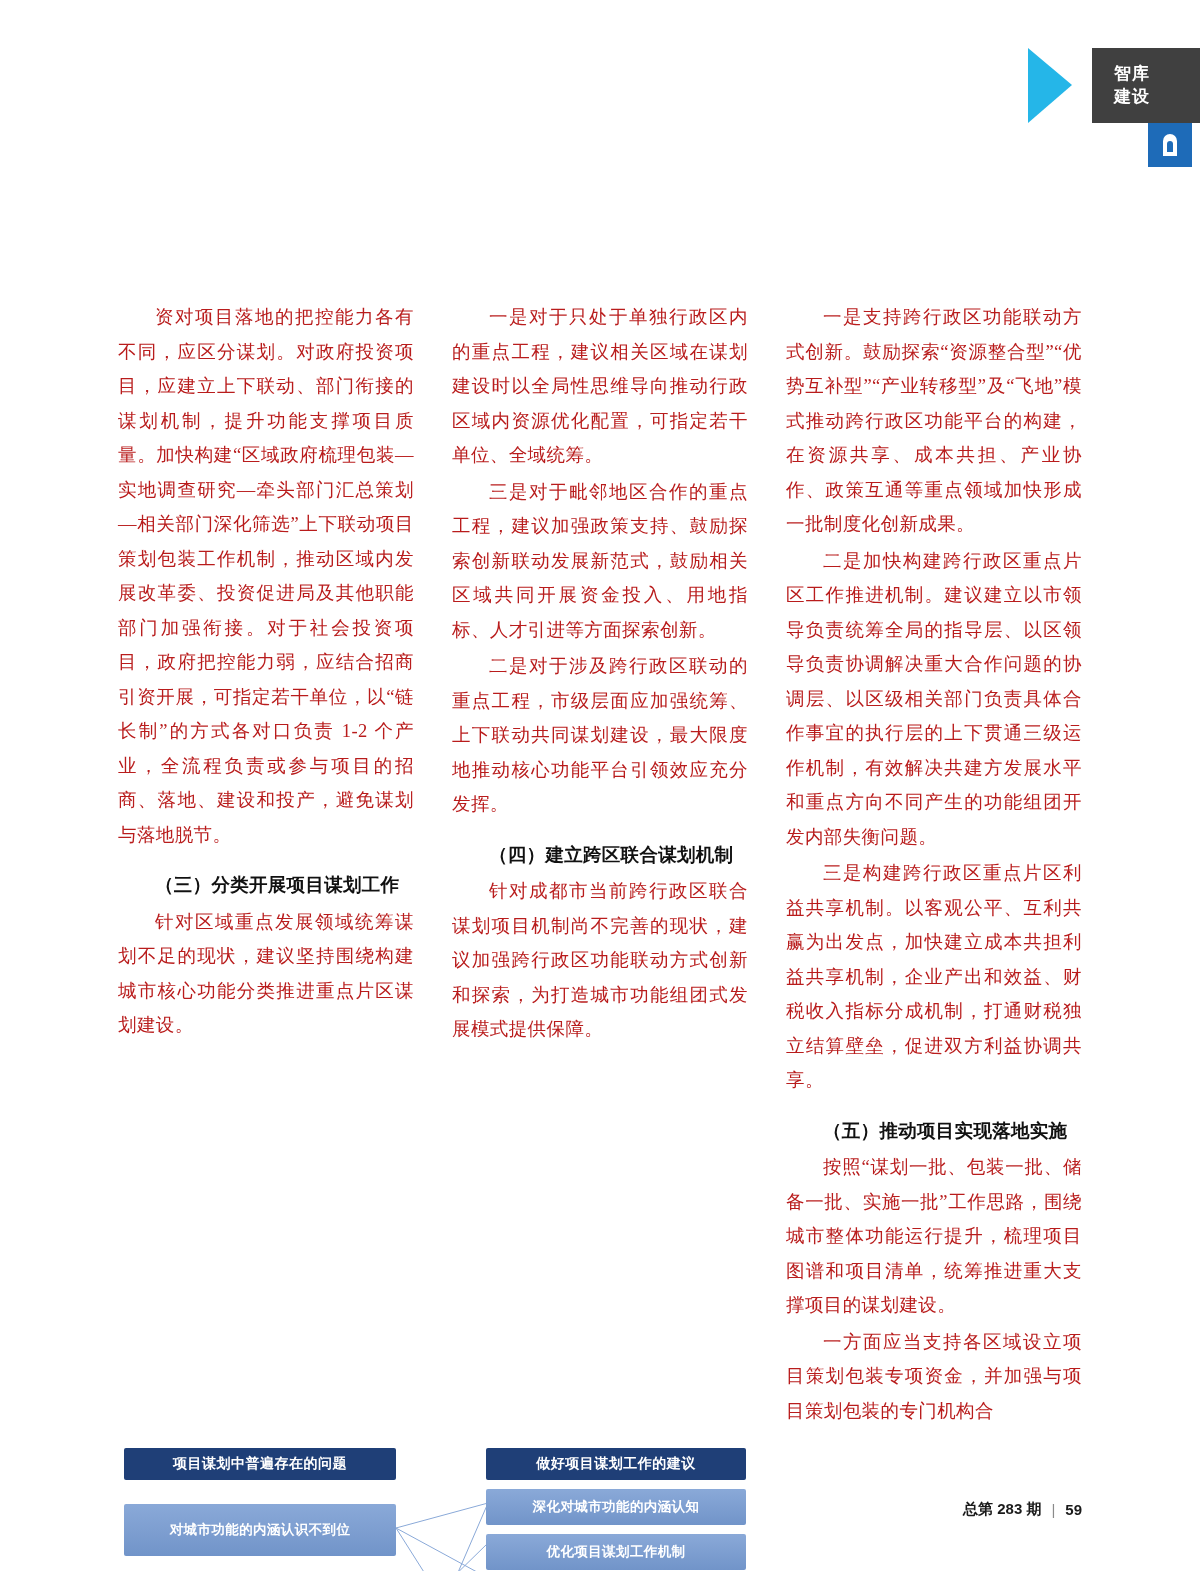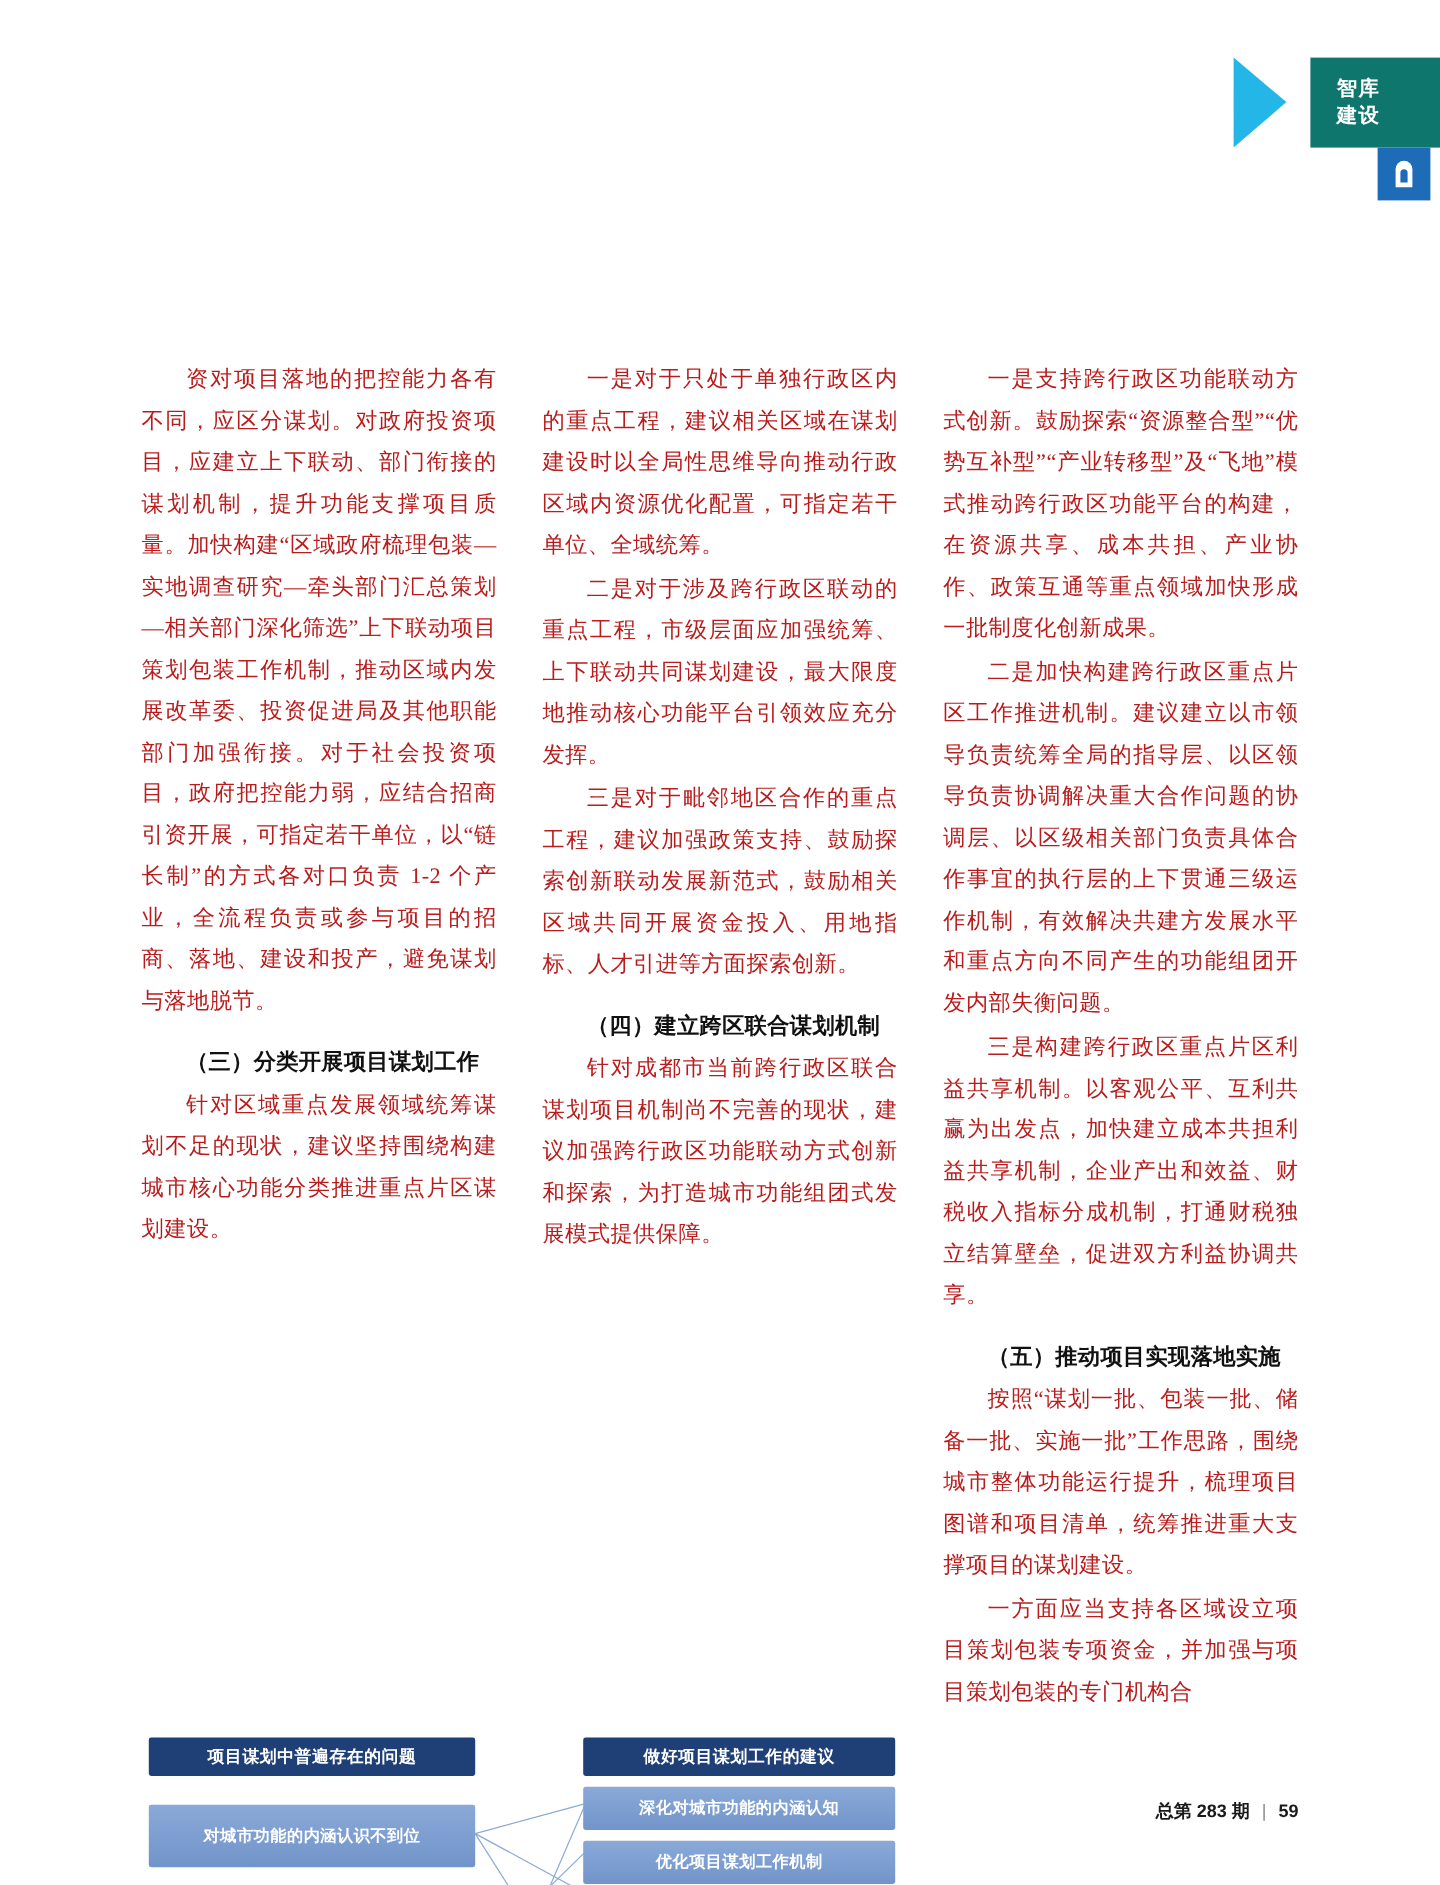--- a/index.html
+++ b/index.html
@@ -32,21 +32,21 @@
     top: 0;
     width: 0;
     height: 0;
     border-top: 37px solid transparent;
     border-bottom: 38px solid transparent;
     border-left: 44px solid #25b6e8;
   }
   .header-tab .tab-body {
     width: 108px;
     height: 75px;
-    background: #0f766e;
+    background: #404040;
     color: #ffffff;
     font-family: "Liberation Sans", sans-serif;
     font-weight: bold;
     font-size: 17px;
     line-height: 23px;
     padding: 14px 0 0 22px;
     box-sizing: border-box;
     letter-spacing: 1px;
   }
   .header-badge {
@@ -201,22 +201,22 @@
   <div class="columns">
 
     <div class="col">
       <p class="para">资对项目落地的把控能力各有不同，应区分谋划。对政府投资项目，应建立上下联动、部门衔接的谋划机制，提升功能支撑项目质量。加快构建“区域政府梳理包装—实地调查研究—牵头部门汇总策划—相关部门深化筛选”上下联动项目策划包装工作机制，推动区域内发展改革委、投资促进局及其他职能部门加强衔接。对于社会投资项目，政府把控能力弱，应结合招商引资开展，可指定若干单位，以“链长制”的方式各对口负责 1-2 个产业，全流程负责或参与项目的招商、落地、建设和投产，避免谋划与落地脱节。</p>
       <p class="heading">（三）分类开展项目谋划工作</p>
       <p class="para">针对区域重点发展领域统筹谋划不足的现状，建议坚持围绕构建城市核心功能分类推进重点片区谋划建设。</p>
     </div>
 
     <div class="col">
       <p class="para">一是对于只处于单独行政区内的重点工程，建议相关区域在谋划建设时以全局性思维导向推动行政区域内资源优化配置，可指定若干单位、全域统筹。</p>
+      <p class="para">三是对于毗邻地区合作的重点工程，建议加强政策支持、鼓励探索创新联动发展新范式，鼓励相关区域共同开展资金投入、用地指标、人才引进等方面探索创新。</p>
       <p class="para">二是对于涉及跨行政区联动的重点工程，市级层面应加强统筹、上下联动共同谋划建设，最大限度地推动核心功能平台引领效应充分发挥。</p>
-      <p class="para">三是对于毗邻地区合作的重点工程，建议加强政策支持、鼓励探索创新联动发展新范式，鼓励相关区域共同开展资金投入、用地指标、人才引进等方面探索创新。</p>
       <p class="heading">（四）建立跨区联合谋划机制</p>
       <p class="para">针对成都市当前跨行政区联合谋划项目机制尚不完善的现状，建议加强跨行政区功能联动方式创新和探索，为打造城市功能组团式发展模式提供保障。</p>
     </div>
 
     <div class="col">
       <p class="para">一是支持跨行政区功能联动方式创新。鼓励探索“资源整合型”“优势互补型”“产业转移型”及“飞地”模式推动跨行政区功能平台的构建，在资源共享、成本共担、产业协作、政策互通等重点领域加快形成一批制度化创新成果。</p>
       <p class="para">二是加快构建跨行政区重点片区工作推进机制。建议建立以市领导负责统筹全局的指导层、以区领导负责协调解决重大合作问题的协调层、以区级相关部门负责具体合作事宜的执行层的上下贯通三级运作机制，有效解决共建方发展水平和重点方向不同产生的功能组团开发内部失衡问题。</p>
       <p class="para">三是构建跨行政区重点片区利益共享机制。以客观公平、互利共赢为出发点，加快建立成本共担利益共享机制，企业产出和效益、财税收入指标分成机制，打通财税独立结算壁垒，促进双方利益协调共享。</p>
       <p class="heading">（五）推动项目实现落地实施</p>
       <p class="para">按照“谋划一批、包装一批、储备一批、实施一批”工作思路，围绕城市整体功能运行提升，梳理项目图谱和项目清单，统筹推进重大支撑项目的谋划建设。</p>

